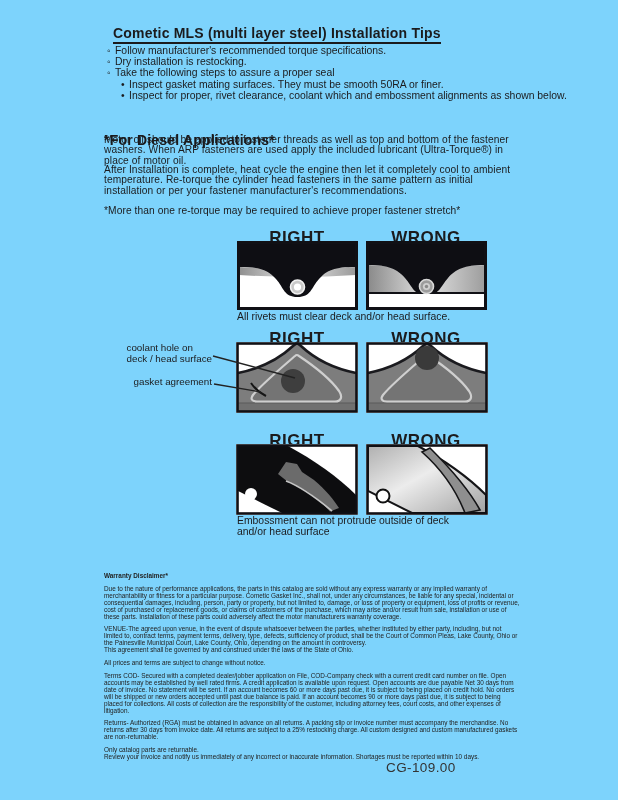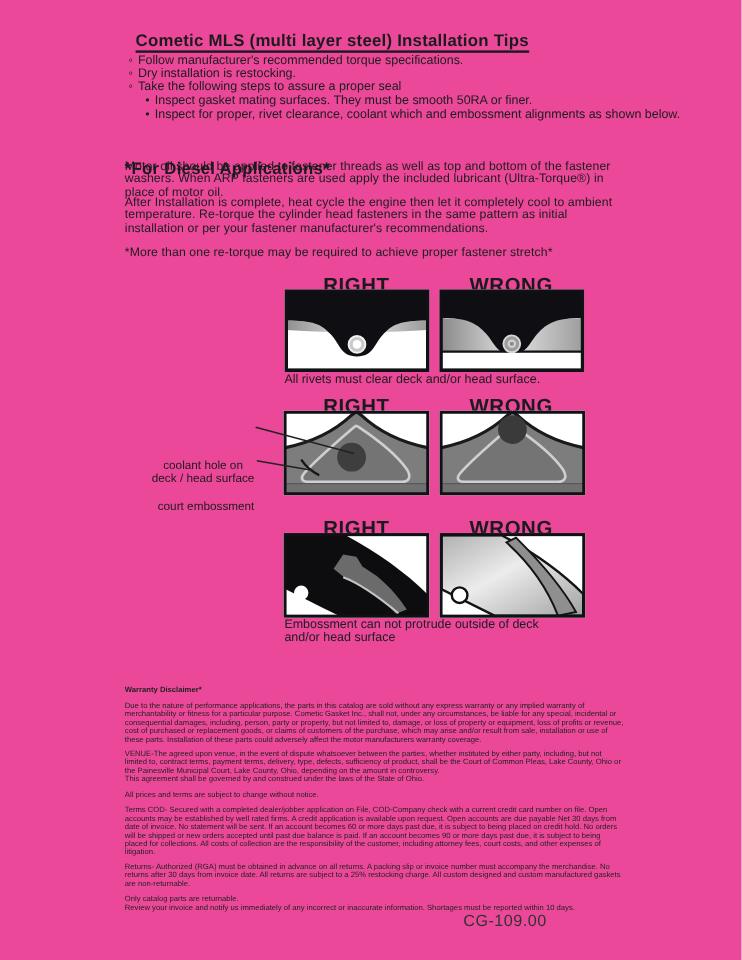--- a/index.html
+++ b/index.html
@@ -1,37 +1,37 @@
 <!DOCTYPE html>
 <html><head>
 <meta charset="utf-8">
 <style>
   html,body{margin:0;padding:0;background:#ffffff;}
   .page{
-    position:relative;width:618px;height:800px;background:#ec4899;overflow:hidden;
+    position:relative;width:618px;height:800px;background:#7dd3fc;overflow:hidden;
     font-family:"Liberation Sans","DejaVu Sans",sans-serif;color:#1b1b1d;
   }
   .abs{position:absolute;}
   .title{
     left:113px;top:25px;font-size:14px;font-weight:bold;letter-spacing:.2px;
     border-bottom:2px solid #1b1b1d;padding-bottom:1px;white-space:nowrap;
   }
   .bullets{left:107px;top:45px;font-size:10.4px;line-height:11.2px;}
   .b{white-space:nowrap;}
   .b .m{display:inline-block;width:8px;}
   .b.sub{padding-left:14px;}
   .heading{left:104px;top:132px;font-size:14px;font-weight:bold;letter-spacing:.2px;}
   .para{left:104px;width:418px;font-size:10.2px;line-height:10.3px;letter-spacing:.1px;}
   .p1{top:135px;}
   .p2{top:165px;}
   .p3{top:206px;}
   .dlabel{position:absolute;width:122px;text-align:center;font-size:17px;font-weight:bold;letter-spacing:.5px;}
   .dsvg{position:absolute;display:block;}
   .caption{position:absolute;left:237px;font-size:10.4px;line-height:11px;white-space:pre-line;}
-  .ann{position:absolute;text-align:center;font-size:9.8px;line-height:11px;white-space:pre-line;margin-top:41px;}
+  .ann{position:absolute;text-align:left;font-size:9.8px;line-height:11px;white-space:pre-line;}
   .ann1{right:406px;top:342px;}
   .ann2{right:406px;top:376px;}
   .legal{left:104px;top:573px;width:416px;font-size:6.4px;line-height:6.9px;letter-spacing:0;color:#222;}
   .legal p{margin:0 0 6px 0;white-space:pre-line;}
   .legal .lh{font-weight:bold;margin-bottom:6px;}
   .footer{left:386px;top:760px;font-size:13.5px;letter-spacing:.4px;color:#333;}
 </style>
 </head>
 <body>
 
@@ -108,21 +108,21 @@
     <path d="M2,31 C22,27 42,18 57,4 L61,1 M61,1 L65,4 C80,18 100,27 120,31" fill="none" stroke="#1a1a1e" stroke-width="2.6"></path>
     <rect x="2" y="61" width="118" height="8" fill="#707070"></rect>
     <path d="M2,61 H120" stroke="#5a5a5a" stroke-width="1"></path>
     <path d="M59,14 C45,26 25,43 17,53 C14,57 16,59.5 21,59.5 L99,59.5 C105,59.5 107,55 103,49 C93,35 75,22 63,14 C61,12.6 60.5,12.6 59,14 Z" fill="#747474" stroke="#cfcfcf" stroke-width="2.2"></path>
     <circle cx="61" cy="16" r="12" fill="#3a3a3a"></circle>
     <rect x="1.5" y="1.5" width="119" height="68" fill="none" stroke="#101015" stroke-width="2.6"></rect>
   </svg>
 
   <div class="ann ann1">coolant hole on
 deck / head surface</div>
-  <div class="ann ann2">court embossment</div>
+  <div class="ann ann2">gasket agreement</div>
   <svg class="dsvg" style="left:205px;top:345px;" width="100" height="55" viewBox="0 0 100 55">
     <line x1="8" y1="11" x2="90" y2="33" stroke="#222" stroke-width="1.3"></line>
     <line x1="9" y1="39" x2="56" y2="47" stroke="#222" stroke-width="1.3"></line>
   </svg>
 
   <div class="dlabel" style="left:236px;top:431px;">RIGHT</div>
   <div class="dlabel" style="left:365px;top:431px;">WRONG</div>
   <svg class="dsvg" style="left:236px;top:444px;" width="122" height="71" viewBox="0 0 122 71">
     <rect x="0" y="0" width="122" height="71" fill="#ffffff"></rect>
     <path d="M2,2 H52 C78,16 102,33 120,51 L120,69 H46 C30,61 14,53 2,47 Z" fill="#0d0d0f"></path>

